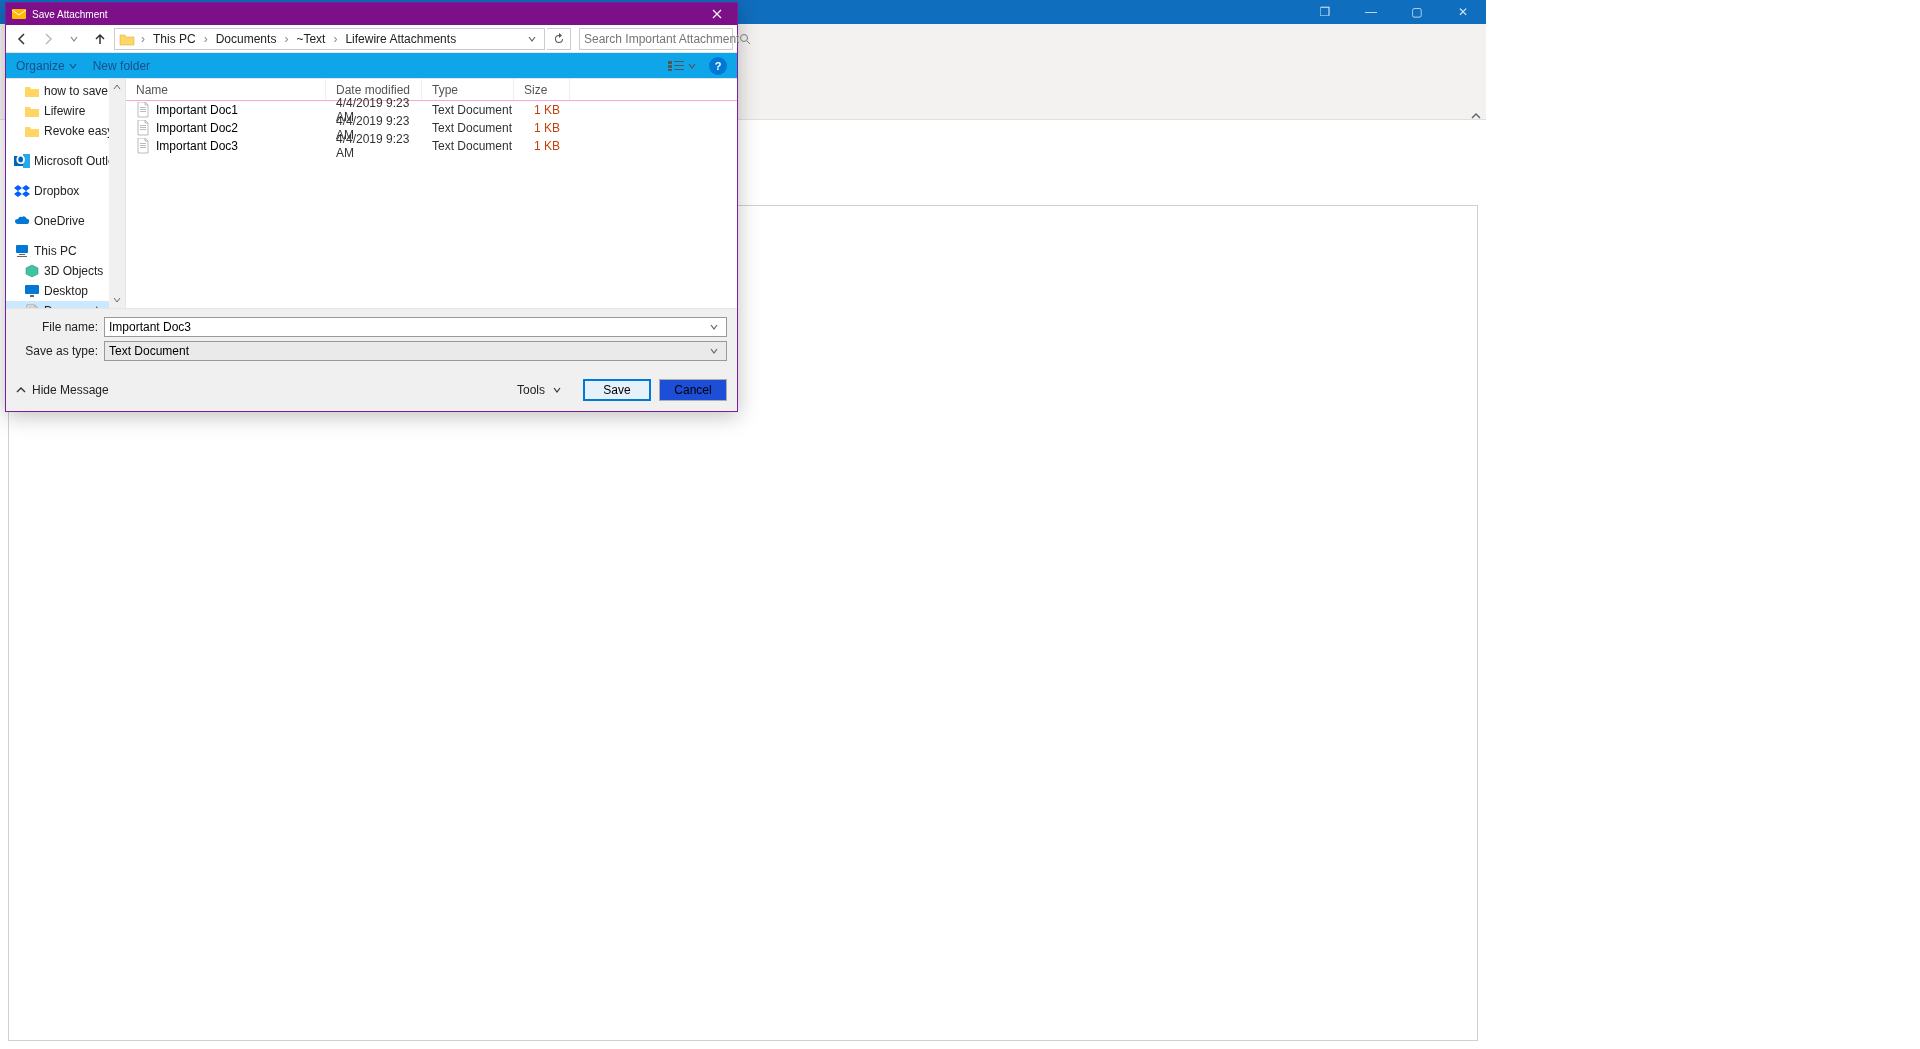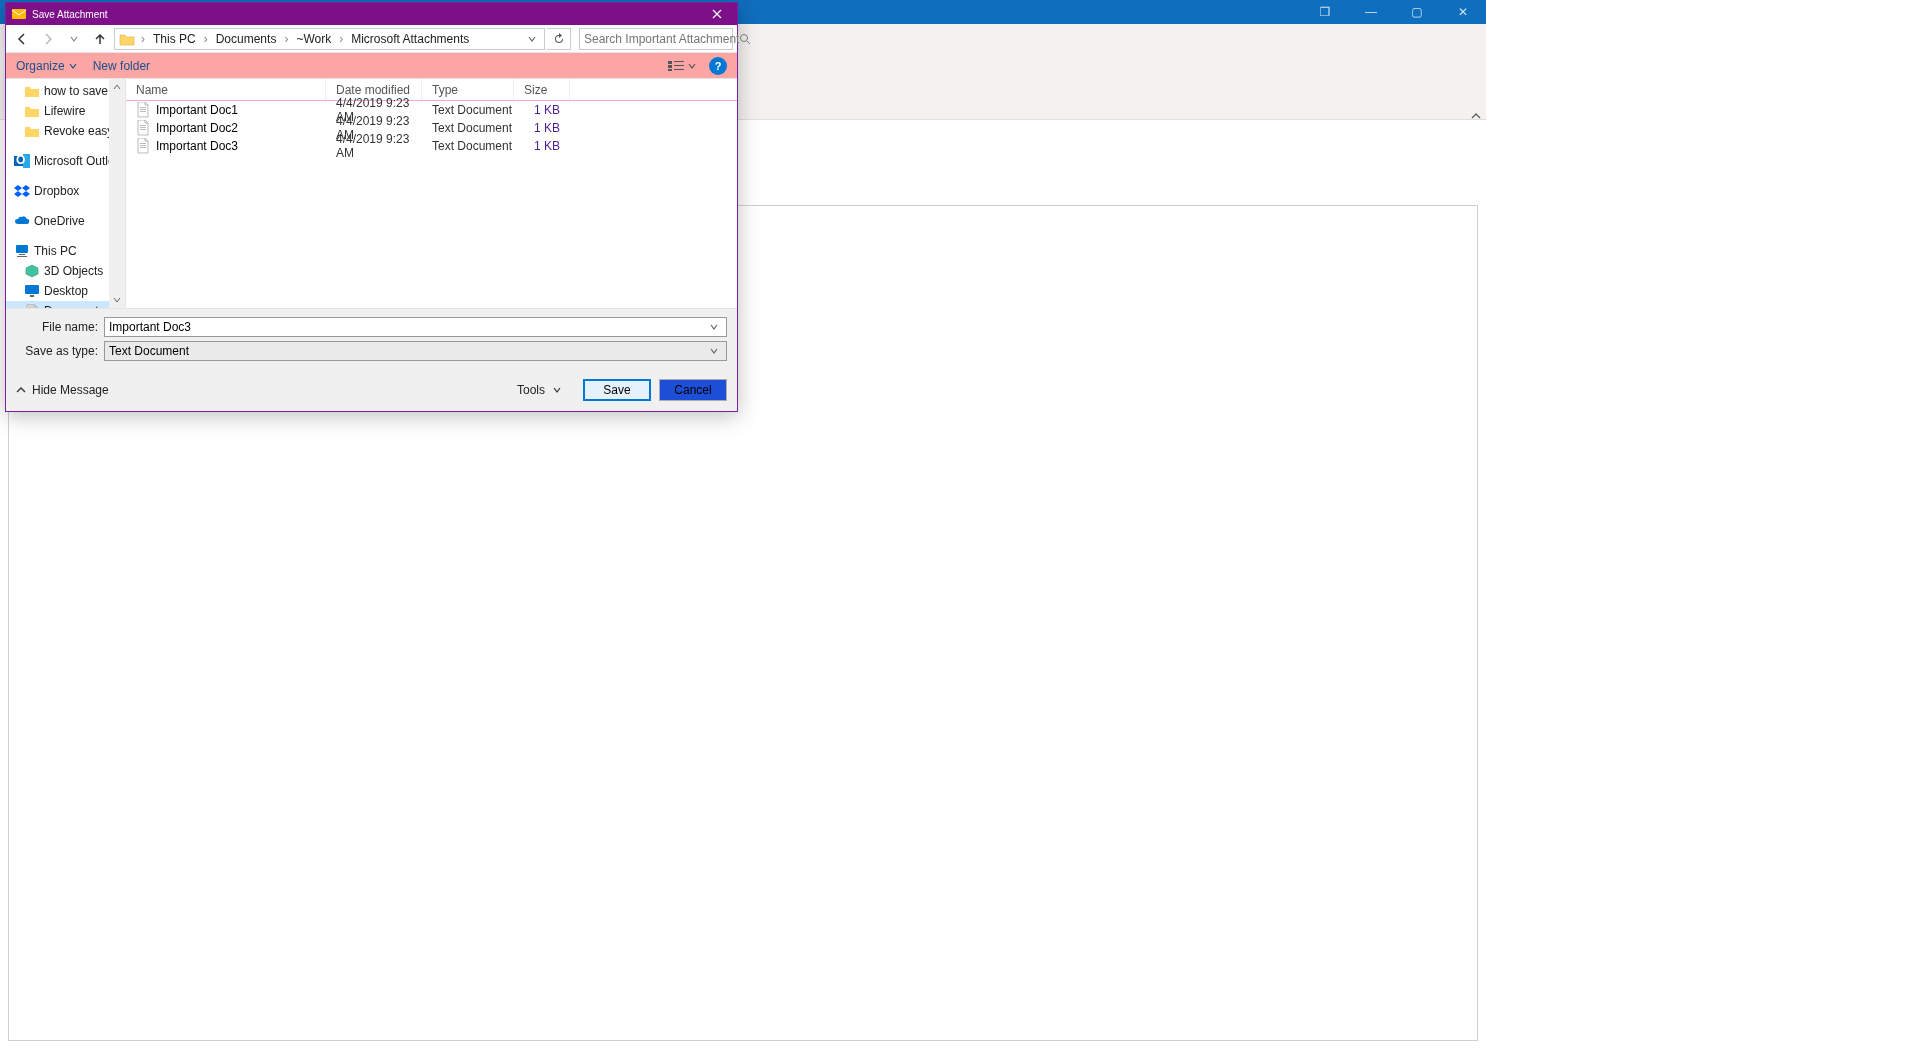--- a/index.html
+++ b/index.html
@@ -28,21 +28,21 @@
 .addr-path { flex: 1; height: 22px; border: 1px solid #ccc; display: flex; align-items: center; padding: 0 4px; gap: 2px; background:#fff; }
 .path-folder-icon { width: 16px; height: 14px; margin-right: 2px; }
 .crumb { padding: 0 4px; color: #222; cursor: pointer; }
 .crumb-sep { color: #888; padding: 0 2px; }
 .addr-dd { width: 16px; color:#666; display:flex; justify-content:center; }
 .refresh-btn { width: 24px; height: 22px; border: 1px solid #ccc; border-left:0; display: flex; align-items: center; justify-content: center; color: #555; cursor:pointer; }
 .search-box { width: 154px; height: 22px; border: 1px solid #ccc; margin-left: 6px; display: flex; align-items: center; padding: 0 4px; }
 .search-box input { flex: 1; border: 0; outline: 0; font-size: 12px; color: #777; background: transparent; }
 .search-box .sicon { color: #777; }
 
-.toolbar { height: 26px; background: #fca5a5; border-bottom: 1px solid #e5e5e5; display: flex; align-items: center; padding: 0 10px; }
+.toolbar { height: 26px; background: #0ea5e9; border-bottom: 1px solid #e5e5e5; display: flex; align-items: center; padding: 0 10px; }
 .tb-left { display: flex; gap: 16px; }
 .tb-item { color: #1a4e8a; cursor: pointer; display:flex; align-items:center; gap:4px; }
 .tb-right { margin-left: auto; display: flex; align-items: center; gap: 8px; }
 .view-btn { display:flex; align-items:center; gap:4px; color:#555; cursor:pointer; padding:2px 4px; border:1px solid transparent; }
 .help-btn { width:18px; height:18px; border-radius:50%; background:#0078d4; color:#fff; display:flex; align-items:center; justify-content:center; font-size:11px; font-weight:bold; cursor:pointer; }
 
 .body-split { flex: 1; display: flex; min-height: 0; }
 .nav-pane { width: 120px; border-right: 1px solid #e5e5e5; overflow: hidden; position: relative; background:#fff; }
 .nav-scroll { position:absolute; right:0; top:0; bottom:0; width:16px; background:#f0f0f0; display:flex; flex-direction:column; }
 .nav-scroll .arrow{ height:16px; display:flex; align-items:center; justify-content:center; color:#666; cursor:pointer; }
@@ -61,21 +61,21 @@
 .col.name { width: 200px; }
 .col.date { width: 96px; }
 .col.type { width: 92px; }
 .col.size { width: 56px; padding-right:2px; justify-content:flex-start; }
 .file-rows { flex:1; }
 .file-row { height: 18px; display: flex; align-items: center; cursor: pointer; }
 .file-row .cell { padding-left: 10px; }
 .file-row .fname { width: 200px; display:flex; align-items:center; gap:6px; }
 .file-row .fdate { width: 96px; color:#333; }
 .file-row .ftype { width: 92px; color:#333; }
-.file-row .fsize { width: 56px; color:#4c1d95; text-align:right; padding-right:10px; }
+.file-row .fsize { width: 56px; color:#c2410c; text-align:right; padding-right:10px; }
 .file-icon { width:14px; height:16px; }
 
 .inputs { background:#f0f0f0; padding: 8px 10px 4px 10px; border-top:1px solid #e5e5e5; }
 .input-row { display:flex; align-items:center; margin-bottom:4px; }
 .input-label { width: 88px; text-align:right; padding-right:6px; color:#222; }
 .input-field { flex:1; height:20px; border:1px solid #999; background:#fff; display:flex; align-items:center; padding:0 4px; }
 .input-field input { flex:1; border:0; outline:0; font-size:12px; }
 .input-dd { width:16px; color:#666; display:flex; justify-content:center; }
 .input-field.type-field { background:#eaeaea; }
 
@@ -160,23 +160,23 @@
       <span class="path-folder-icon">
         <svg width="16" height="14" viewBox="0 0 16 14">
             <path d="M1 3 L6 3 L7 5 L15 5 L15 13 L1 13 Z" fill="#ffd666" stroke="#d6a13a" stroke-width="0.5"></path>
           </svg>
       </span>
       <span class="crumb-sep">›</span>
       <span class="crumb">This PC</span>
       <span class="crumb-sep">›</span>
       <span class="crumb">Documents</span>
       <span class="crumb-sep">›</span>
-      <span class="crumb">~Work</span>
+      <span class="crumb">~Text</span>
       <span class="crumb-sep">›</span>
-      <span class="crumb">Microsoft Attachments</span>
+      <span class="crumb">Lifewire Attachments</span>
       <span style="flex:1"></span>
       <span class="addr-dd">
         <svg width="8" height="8" viewBox="0 0 8 8">
             <path d="M1 2 L4 6 L7 2" stroke="#666" fill="none" stroke-width="1.2"></path>
           </svg>
       </span>
     </div>
     <div class="refresh-btn">
       <svg width="12" height="12" viewBox="0 0 12 12">
           <path d="M10 6 A4 4 0 1 1 6 2 L6 0 L9 2.5 L6 5 L6 3 A3 3 0 1 0 9 6" fill="#555"></path>

